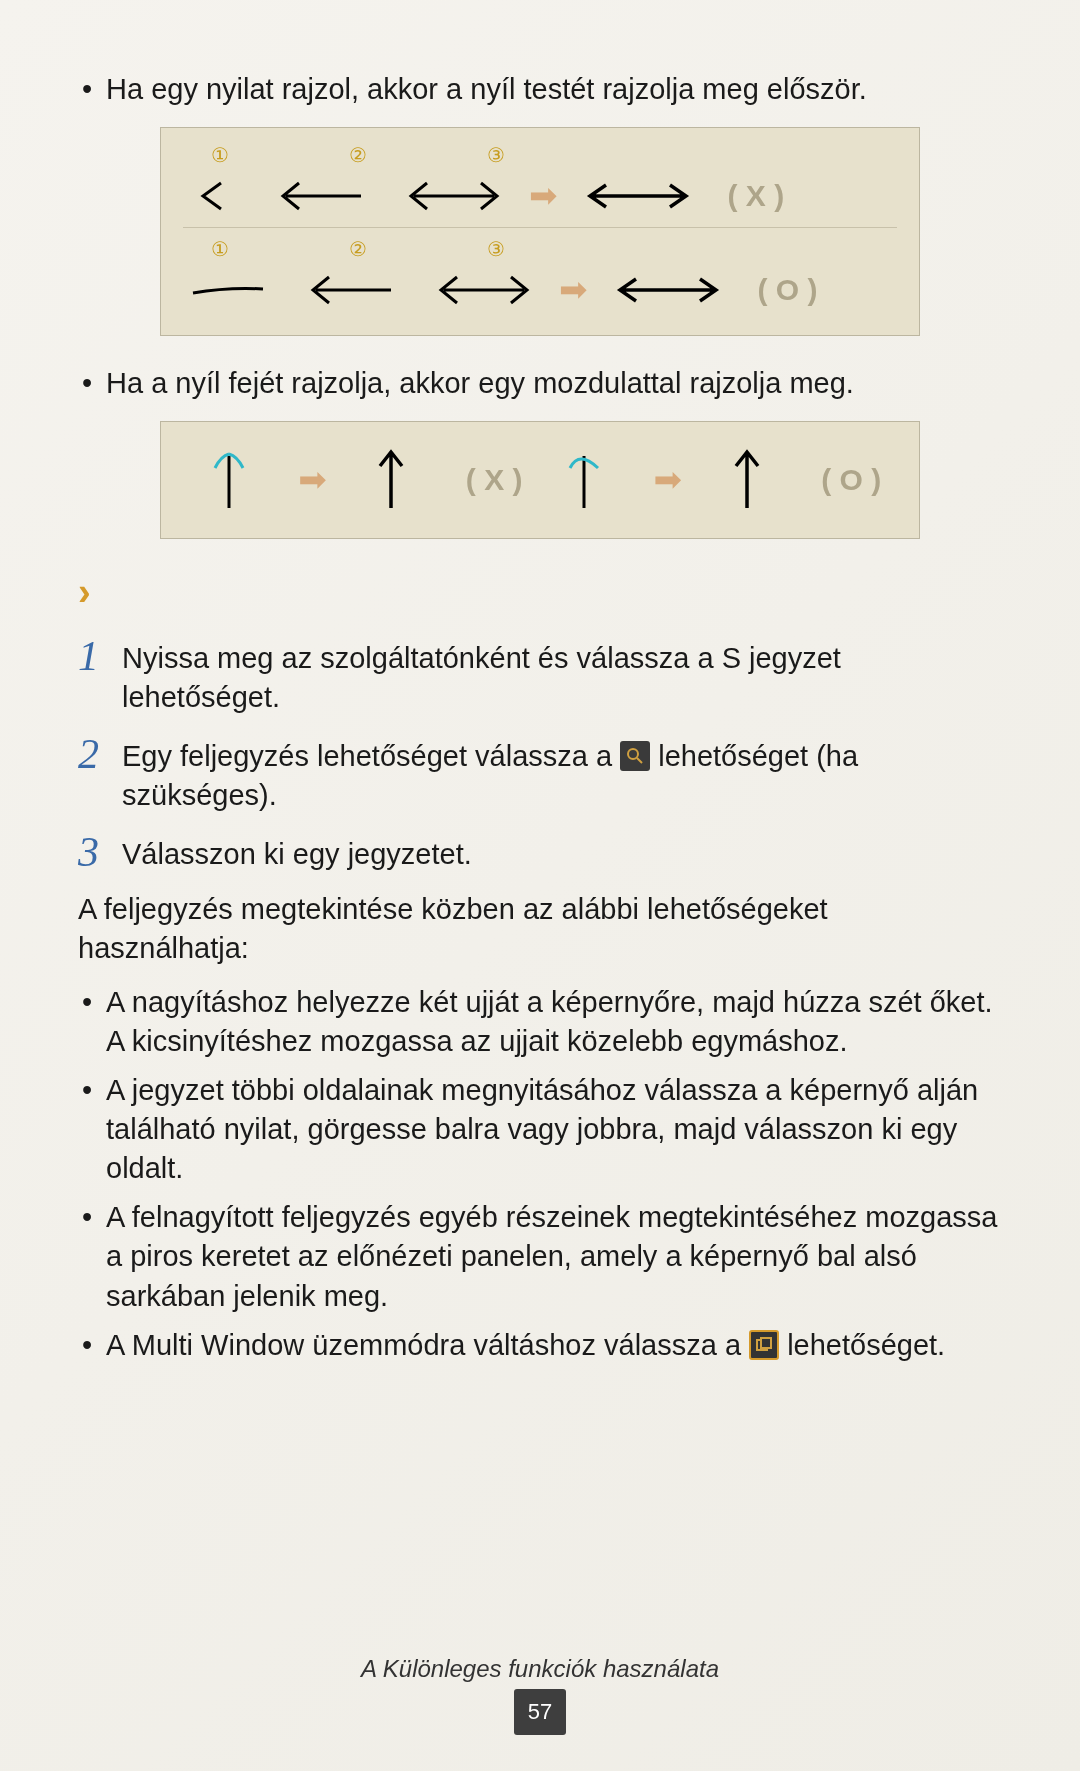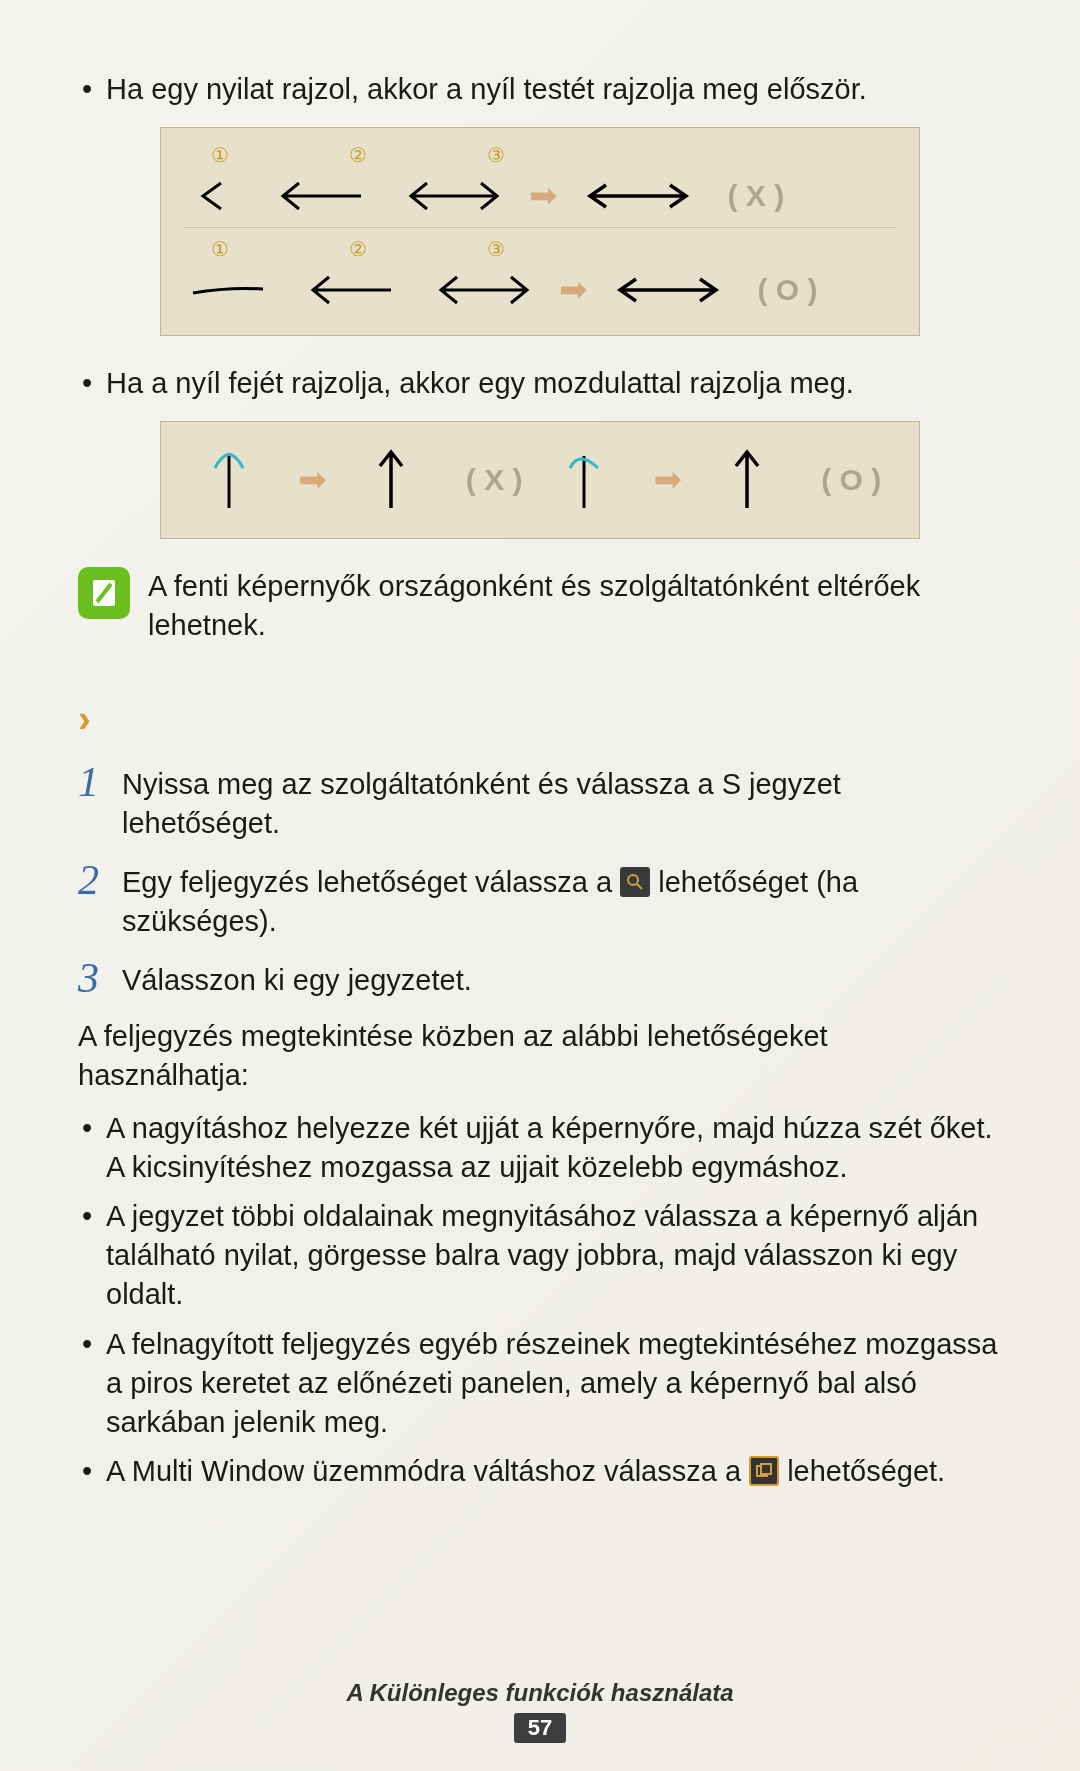--- a/index.html
+++ b/index.html
@@ -59,28 +59,27 @@
     align-items: center; justify-content: center; color: #d0a040;
     position: relative; top: -2px;
   }
   .inline-icon.orange-border { border: 2px solid #d59a2b; background: #333; }
 
   .paragraph { margin: 0 0 14px 0; }
   .sub-bullets { padding-left: 0; }
   .sub-bullets .bullet-row { margin-bottom: 10px; }
 
   .footer {
-    position: absolute; bottom: 28px; left: 0; right: 0;
+    position: absolute; bottom: 36px; left: 0; right: 0;
     text-align: center;
-    font-weight: bold;
   }
   .footer-title { font-style: italic; font-size: 24px; color: #333; margin-bottom: 6px; }
   .page-badge {
     display: inline-block; background: #3e3e3e; color: #fff;
-    font-size: 22px; padding: 2px 14px; border-radius: 3px;
+    font-size: 22px; padding: 10px 14px; border-radius: 3px;
   }
 
   .bold { font-weight: 400; }
 </style>
 </head>
 <body>
 
 <div class="content">
 
   <div class="bullet-row">
@@ -161,29 +160,20 @@
           <path d="M16 22 Q25 4 44 22" stroke="#2fb8c9" stroke-width="3" fill="none"></path>
         </svg>
       <span class="thick-arrow">➡</span>
       <svg width="50" height="68" viewBox="0 0 50 68">
           <path d="M25 62 L25 8 M14 20 L25 6 L36 20" stroke="#000" stroke-width="3.5" fill="none"></path>
         </svg>
       <span class="result-label">( O )</span>
     </div>
   </div>
 
-  <div class="note-row">
-    <div class="note-icon">
-      <svg width="34" height="34" viewBox="0 0 34 34">
-          <rect x="6" y="4" width="22" height="26" rx="2" fill="#fff"></rect>
-          <path d="M10 26 L24 8" stroke="#6bbf1f" stroke-width="4"></path>
-        </svg>
-    </div>
-    <div>A fenti képernyők országonként és szolgáltatónként eltérőek lehetnek.</div>
-  </div>
 
   <div class="section-heading">
     <span class="chevron">›</span>
   </div>
 
   <div class="step-row">
     <div class="step-num">1</div>
     <div class="step-text">
       <span>Nyissa meg az szolgáltatónként és válassza a </span><span class="bold">S jegyzet</span><span> lehetőséget.</span>
     </div>

